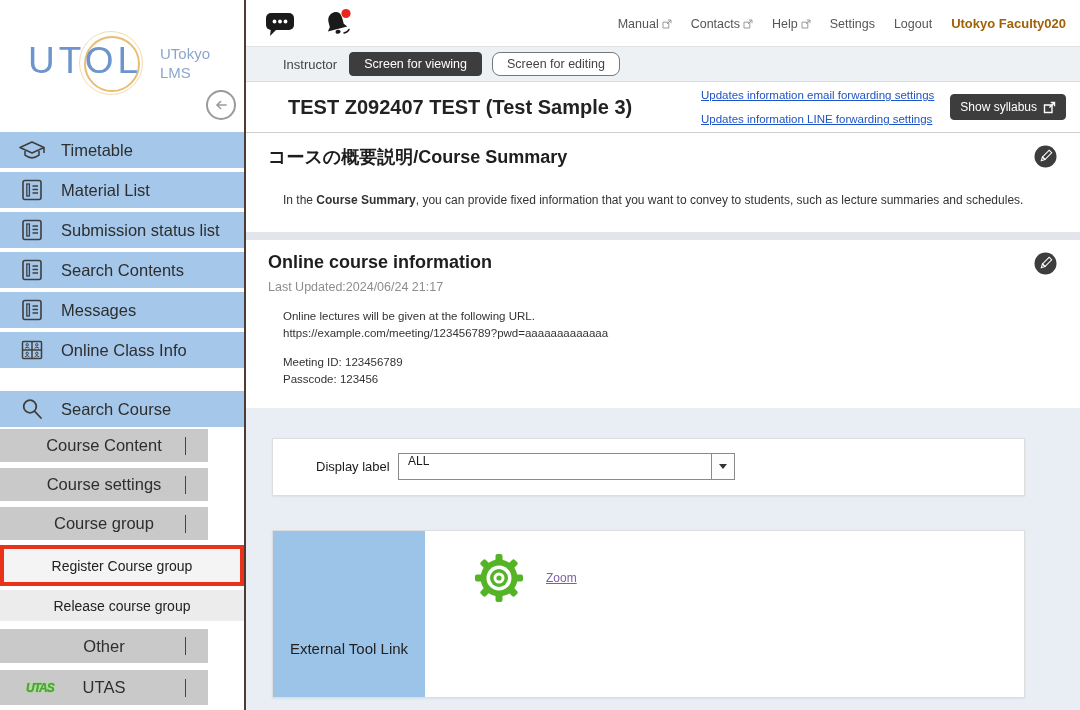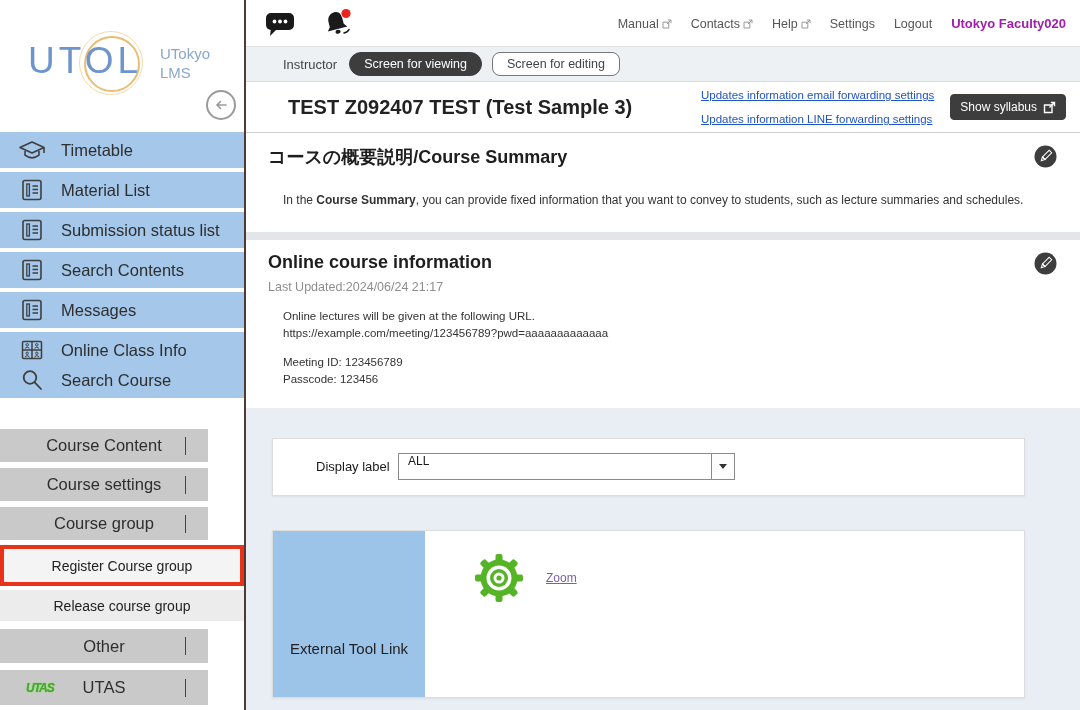--- a/index.html
+++ b/index.html
@@ -27,25 +27,25 @@
   .sub-register{background:#f4f4f4;border:4px solid #e8321a;box-sizing:border-box;}
   .sub-release{background:#ececec;}
   .utas-badge{position:absolute;left:26px;font-size:12px;font-weight:bold;font-style:italic;color:#3fae2a;
       text-shadow:0 0 3px #b8e890,0 0 1px #2a7d18;letter-spacing:-1px;}
   
   .main{position:absolute;left:246px;top:0;width:834px;height:710px;background:#e2e6ea;}
   .topbar{position:absolute;left:0;top:0;width:834px;height:47px;background:#fff;border-bottom:1px solid #e2e2e2;box-sizing:border-box;}
   .top-icons{position:absolute;left:18px;top:7px;display:flex;gap:24px;align-items:center;}
   .top-right{position:absolute;right:14px;top:0;height:47px;display:flex;align-items:center;gap:19px;}
   .top-link{font-size:12.5px;color:#555;cursor:pointer;display:flex;align-items:center;gap:3px;}
-  .top-user{font-size:13px;font-weight:bold;color:#a21caf;}
+  .top-user{font-size:13px;font-weight:bold;color:#a16207;}
   .modebar{position:absolute;left:0;top:47px;width:834px;height:35px;background:#eef1f4;border-bottom:1px solid #dcdcdc;
       box-sizing:border-box;display:flex;align-items:center;}
   .role-lbl{margin-left:37px;font-size:13px;color:#444;}
-  .btn-dark{margin-left:12px;background:#3d3d3d;color:#fff;font-size:12.5px;border:1px solid #3d3d3d;border-radius:12px;
+  .btn-dark{margin-left:12px;background:#3d3d3d;color:#fff;font-size:12.5px;border:1px solid #3d3d3d;border-radius:4px;
       padding:4px 14px;cursor:pointer;font-family:inherit;}
   .btn-outline{margin-left:10px;background:#fff;color:#444;font-size:12.5px;border:1px solid #777;border-radius:8px;
       padding:4px 14px;cursor:pointer;font-family:inherit;}
   .titlebar{position:absolute;left:0;top:82px;width:834px;height:51px;background:#fff;border-bottom:1px solid #cfcfcf;
       box-sizing:border-box;display:flex;align-items:center;}
   .course-title{margin-left:42px;font-size:20px;font-weight:600;color:#222;flex:0 0 auto;}
   .title-links{margin-left:auto;display:flex;flex-direction:column;gap:12px;}
   .upd-link{font-size:11.5px;color:#1f54c8;text-decoration:underline;cursor:pointer;}
   .btn-syllabus{margin:0 14px 0 16px;background:#3d3d3d;color:#fff;font-size:12px;border:1px solid #3d3d3d;border-radius:4px;
       padding:5px 9px;cursor:pointer;display:flex;align-items:center;gap:6px;font-family:inherit;}
@@ -155,21 +155,21 @@
             <circle cx="16.8" cy="6.8" r="1.2" fill="none" stroke="#3f3f3f" stroke-width="1"></circle>
             <path d="M14.6 10.3 q2.2 -2.4 4.4 0" fill="none" stroke="#3f3f3f" stroke-width="1"></path>
             <circle cx="7.2" cy="15.3" r="1.2" fill="none" stroke="#3f3f3f" stroke-width="1"></circle>
             <path d="M5 18.8 q2.2 -2.4 4.4 0" fill="none" stroke="#3f3f3f" stroke-width="1"></path>
             <circle cx="16.8" cy="15.3" r="1.2" fill="none" stroke="#3f3f3f" stroke-width="1"></circle>
             <path d="M14.6 18.8 q2.2 -2.4 4.4 0" fill="none" stroke="#3f3f3f" stroke-width="1"></path>
           </svg>
       </span>
       <span class="lbl">Online Class Info</span>
     </div>
-    <div class="nav-item" style="top:362px">
+    <div class="nav-item" style="top:391px">
       <span class="ic">
         <svg width="24" height="24" viewBox="0 0 24 24">
             <circle cx="10" cy="9.5" r="6.3" fill="none" stroke="#3f3f3f" stroke-width="1.8"></circle>
             <path d="M14.7 14.4 L21 21" stroke="#3f3f3f" stroke-width="1.8" stroke-linecap="round"></path>
           </svg>
       </span>
       <span class="lbl">Search Course</span>
     </div>
 
     <div class="gray-item" style="top:429px;height:33px">

